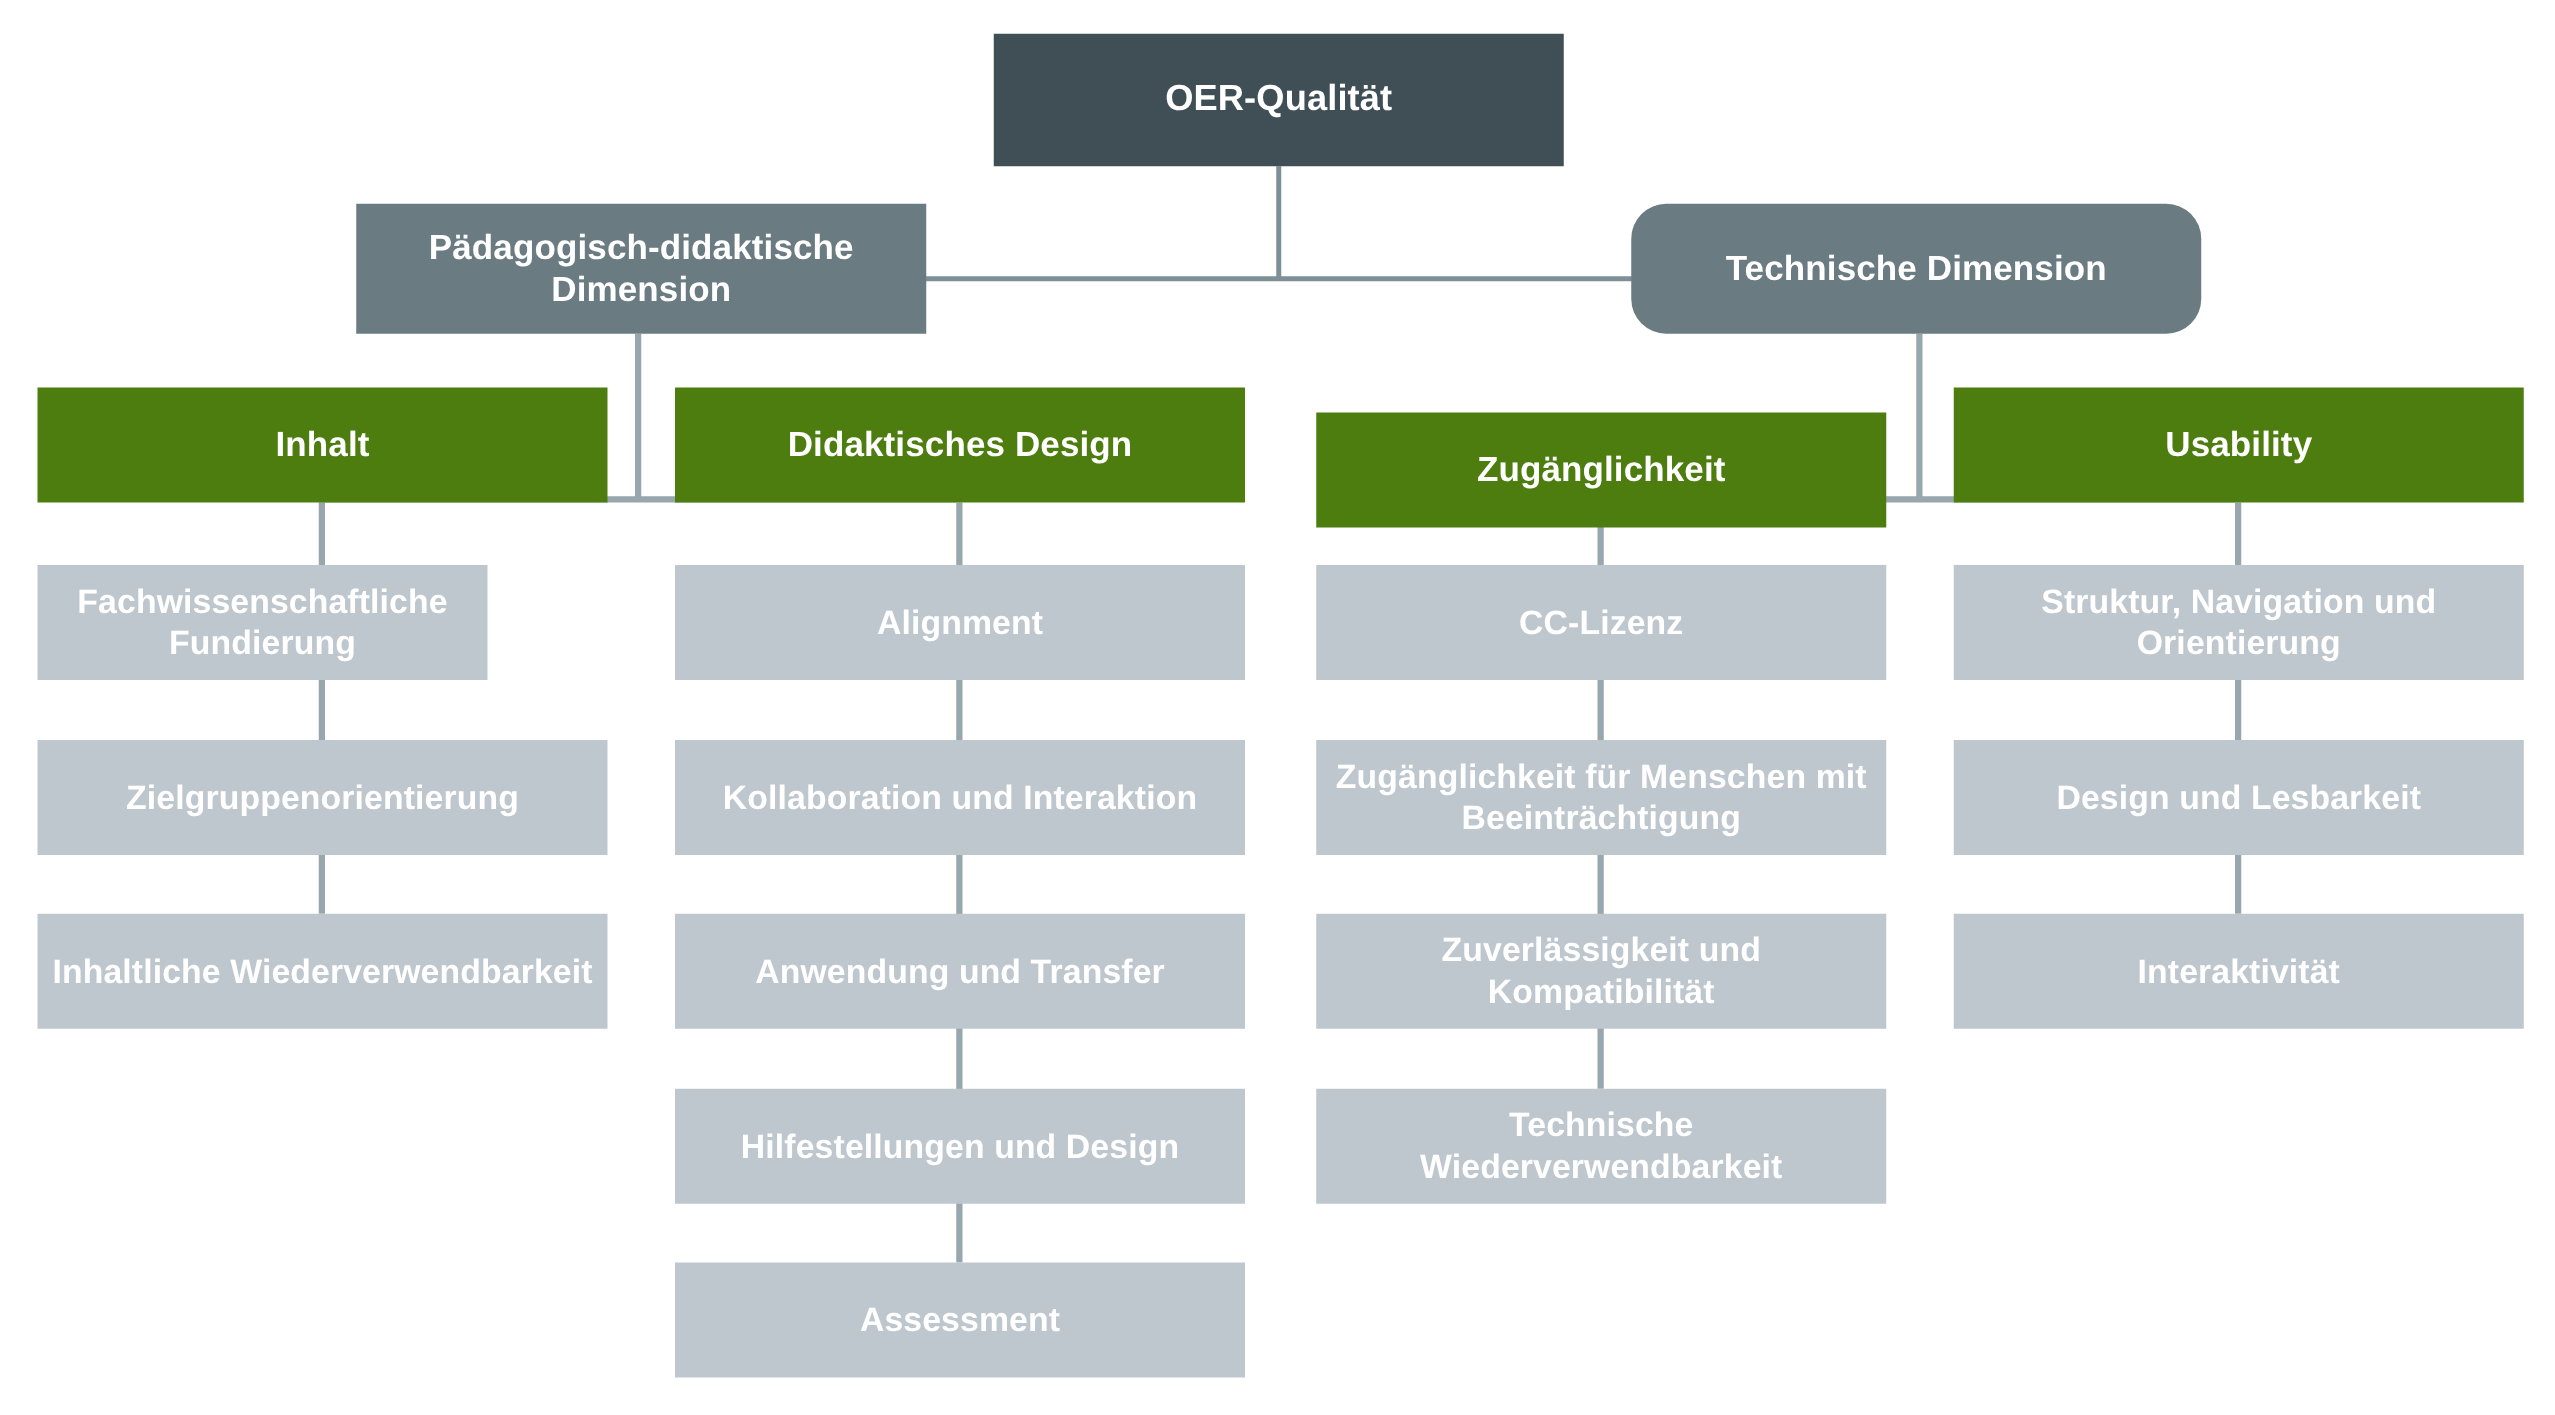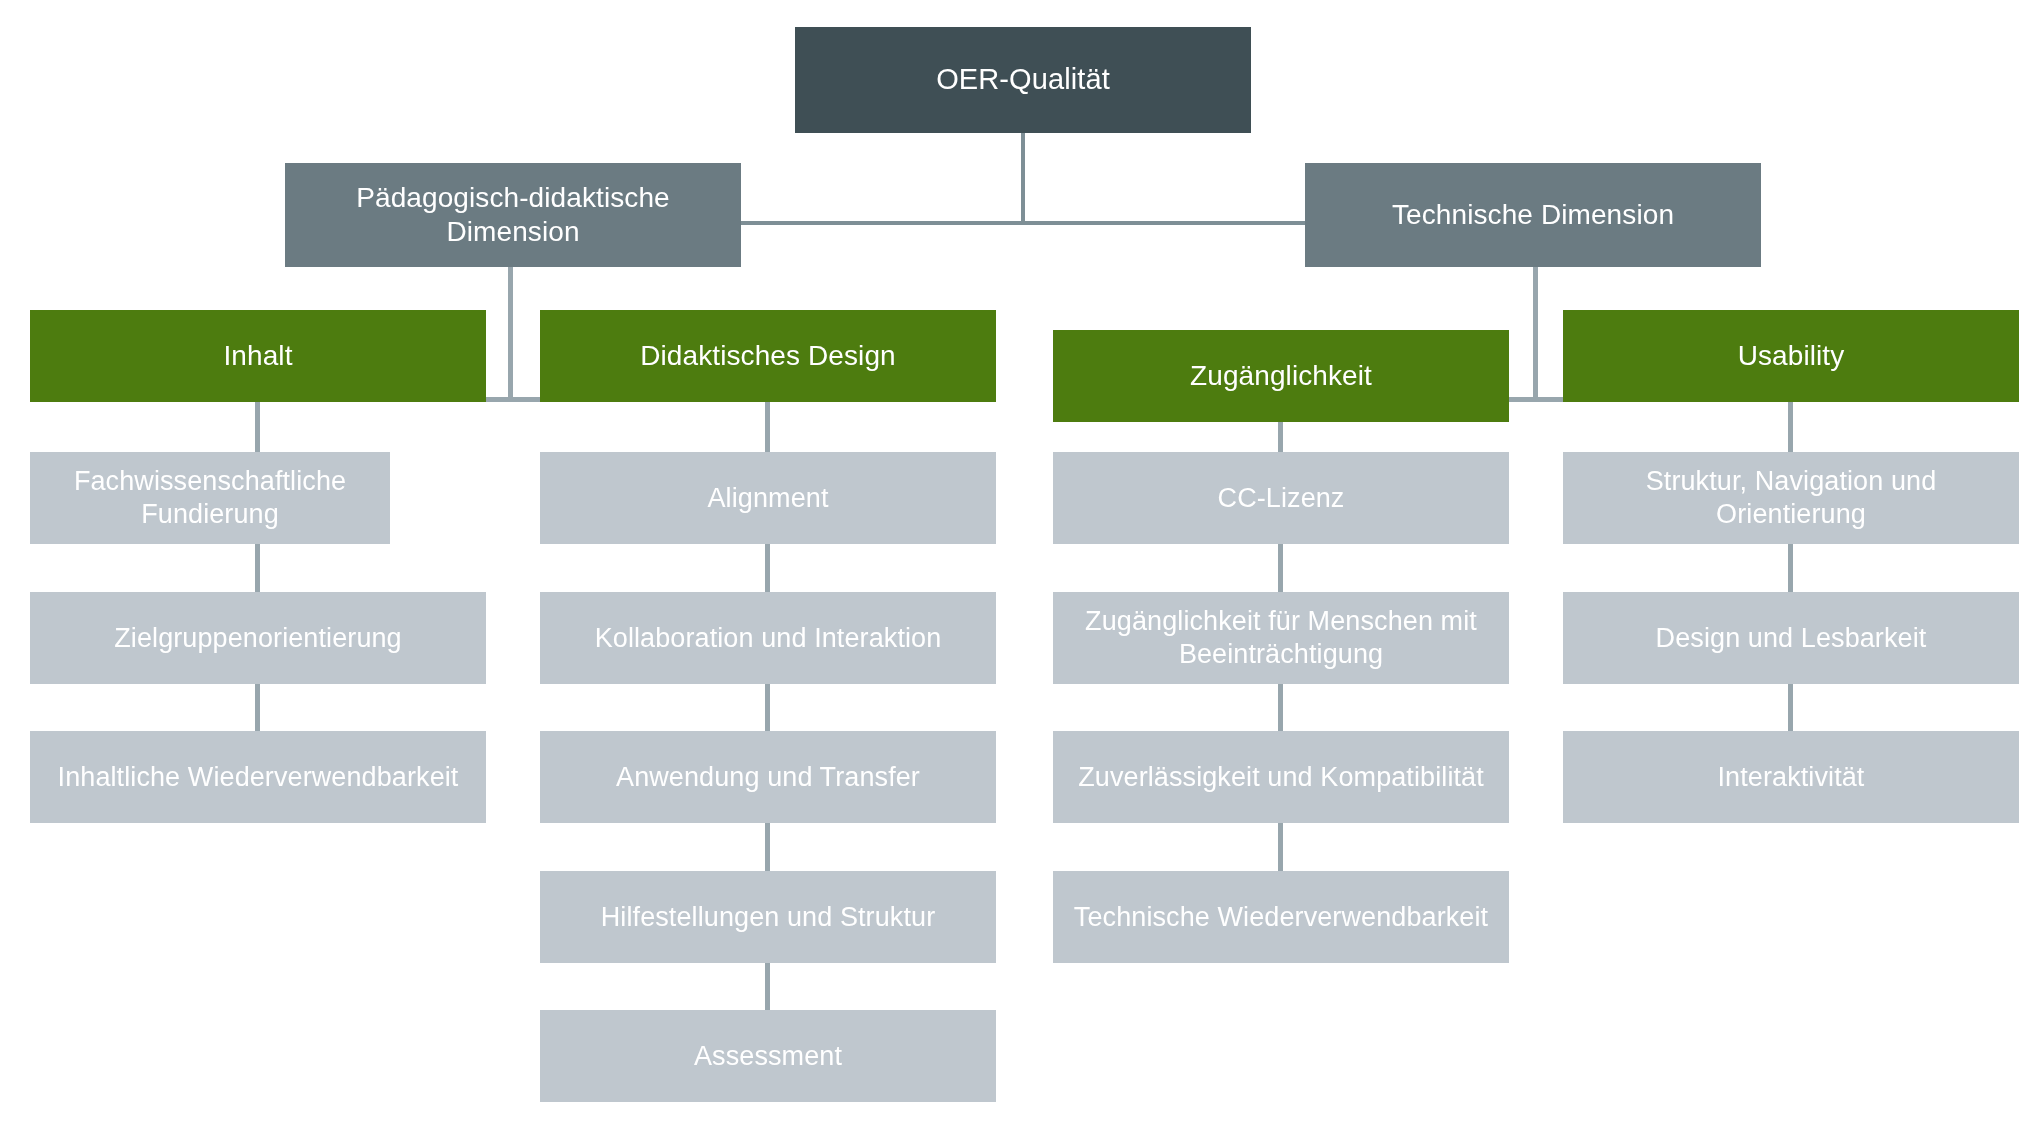--- a/index.html
+++ b/index.html
@@ -11,21 +11,21 @@
     background:#ffffff;
     overflow:hidden;
   }
   .node{
     position:absolute;
     display:flex;
     align-items:center;
     justify-content:center;
     text-align:center;
     color:#ffffff;
-    font-weight:normal;
+    font-weight:bold;
     line-height:1.22;
     box-sizing:border-box;
     padding:4px 10px;
     letter-spacing:0.1px;
   }
   .lvl-root{ background:#3f4f55; font-size:29px; }
   .lvl-dim { background:#6b7b82; font-size:28px; }
   .lvl-cat { background:#4d7c0f; font-size:28px; }
   .lvl-item{ background:#bfc7ce; font-size:27px; }
   .conn{
@@ -56,21 +56,21 @@
   <div class="conn" style="left:765px; top:402px; width:5px; height:608px;"></div>
 
   <div class="conn" style="left:1278px; top:402px; width:5px; height:469px;"></div>
 
   <div class="conn" style="left:1788px; top:402px; width:5px; height:329px;"></div>
 
   <div class="node lvl-root" style="left:795px; top:27px; width:456px; height:106px;">OER-Qualität</div>
 
   <div class="node lvl-dim" style="left:285px; top:163px; width:456px; height:104px;">Pädagogisch-didaktische Dimension</div>
 
-  <div class="node lvl-dim" style="left:1305px; top:163px; width:456px; height:104px;">Technische Dimension</div>
+  <div class="node lvl-dim" style="left:1305px; top:163px; width:456px; height:104px;border-radius:28px;">Technische Dimension</div>
 
   <div class="node lvl-cat" style="left:30px; top:310px; width:456px; height:92px;">Inhalt</div>
 
   <div class="node lvl-cat" style="left:540px; top:310px; width:456px; height:92px;">Didaktisches Design</div>
 
   <div class="node lvl-cat" style="left:1053px; top:310px; width:456px; height:92px;margin-top:20px;">Zugänglichkeit</div>
 
   <div class="node lvl-cat" style="left:1563px; top:310px; width:456px; height:92px;">Usability</div>
 
   <div class="node lvl-item" style="left:30px; top:452px; width:360px; height:92px;">Fachwissenschaftliche Fundierung</div>
@@ -78,21 +78,21 @@
   <div class="node lvl-item" style="left:30px; top:592px; width:456px; height:92px;">Zielgruppenorientierung</div>
 
   <div class="node lvl-item" style="left:30px; top:731px; width:456px; height:92px;">Inhaltliche Wiederverwendbarkeit</div>
 
   <div class="node lvl-item" style="left:540px; top:452px; width:456px; height:92px;">Alignment</div>
 
   <div class="node lvl-item" style="left:540px; top:592px; width:456px; height:92px;text-align:center;">Kollaboration und Interaktion</div>
 
   <div class="node lvl-item" style="left:540px; top:731px; width:456px; height:92px;">Anwendung und Transfer</div>
 
-  <div class="node lvl-item" style="left:540px; top:871px; width:456px; height:92px;">Hilfestellungen und Struktur</div>
+  <div class="node lvl-item" style="left:540px; top:871px; width:456px; height:92px;">Hilfestellungen und Design</div>
 
   <div class="node lvl-item" style="left:540px; top:1010px; width:456px; height:92px;">Assessment</div>
 
   <div class="node lvl-item" style="left:1053px; top:452px; width:456px; height:92px;">CC-Lizenz</div>
 
   <div class="node lvl-item" style="left:1053px; top:592px; width:456px; height:92px;">Zugänglichkeit für Menschen mit Beeinträchtigung</div>
 
   <div class="node lvl-item" style="left:1053px; top:731px; width:456px; height:92px;">Zuverlässigkeit und Kompatibilität</div>
 
   <div class="node lvl-item" style="left:1053px; top:871px; width:456px; height:92px;">Technische Wiederverwendbarkeit</div>

